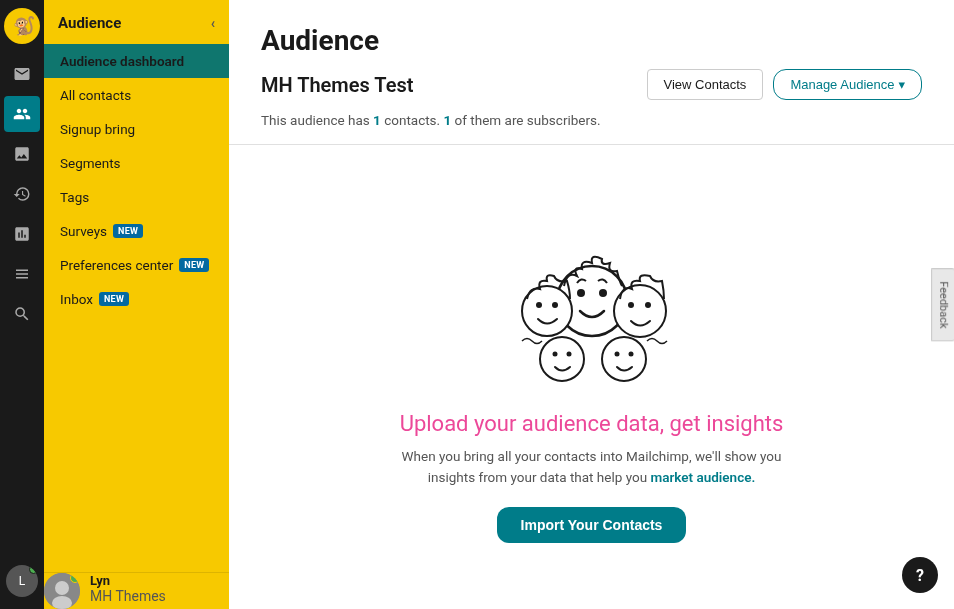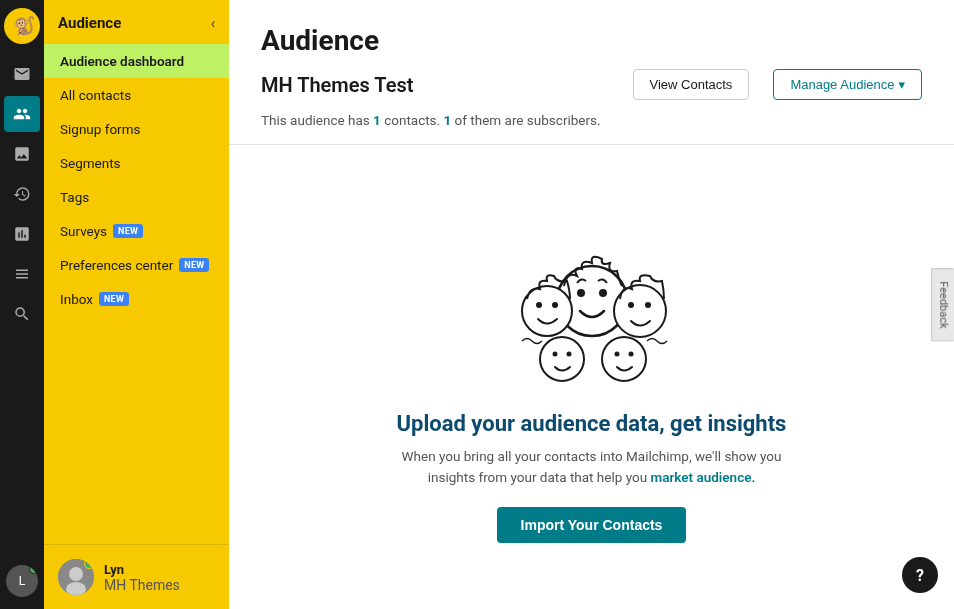--- a/index.html
+++ b/index.html
@@ -104,38 +104,36 @@
       padding: 9px 16px;
       font-size: 13.5px;
       color: #1a1a1a;
       cursor: pointer;
       display: flex;
       align-items: center;
       gap: 6px;
       position: relative;
     }
     .nav-item.active {
-      background: #bef264;
+      background: #0f766e;
       font-weight: 600;
     }
     .badge-new {
-      background: #3b82f6;
+      background: #0369a1;
       color: #fff;
       font-size: 9px;
       font-weight: 700;
       padding: 2px 5px;
       border-radius: 3px;
       text-transform: uppercase;
       letter-spacing: 0.3px;
     }
     .sidebar-bottom {
-      padding: 14px;
       border-top: 1px solid rgba(0,0,0,0.1);
       display: flex;
-      align-items: center;
       gap: 10px;
     }
     .sidebar-avatar {
       width: 36px;
       height: 36px;
       border-radius: 50%;
       background: #888;
       overflow: hidden;
       flex-shrink: 0;
       position: relative;
@@ -183,38 +181,38 @@
       align-items: center;
       justify-content: space-between;
     }
     .audience-name {
       font-size: 20px;
       font-weight: 600;
       color: #1a1a1a;
     }
     .header-actions {
       display: flex;
-      gap: 24px;
+      gap: 10px;
       align-items: flex-start;
     }
     .btn-view-contacts {
       padding: 7px 16px;
       border: 1px solid #ccc;
       background: #fff;
       border-radius: 4px;
       font-size: 13px;
       cursor: pointer;
       color: #1a1a1a;
       font-weight: 500;
     }
     .btn-manage {
       padding: 7px 16px;
       border: 1px solid #007c89;
       background: #fff;
-      border-radius: 4px;
+      border-radius: 13px;
       font-size: 13px;
       cursor: pointer;
       color: #007c89;
       font-weight: 500;
       display: flex;
       align-items: center;
       gap: 4px;
     }
     .audience-info {
       font-size: 13.5px;
@@ -231,41 +229,41 @@
       flex: 1;
       display: flex;
       flex-direction: column;
       align-items: center;
       justify-content: center;
       padding: 20px;
       text-align: center;
     }
     .cta-title {
       font-size: 22px;
-      font-weight: 700;
-      color: #0c4a6e;
+      font-weight: 400;
+      color: #ec4899;
       margin-bottom: 10px;
     }
     .cta-desc {
       font-size: 13.5px;
       color: #555;
       max-width: 400px;
       line-height: 1.5;
       margin-bottom: 20px;
     }
     .cta-desc .link-text {
       color: #007c89;
       font-weight: 600;
     }
     .btn-import {
       padding: 10px 24px;
       background: #007c89;
       color: #fff;
       border: none;
-      border-radius: 4px;
+      border-radius: 12px;
       font-size: 14px;
       font-weight: 600;
       cursor: pointer;
     }
 
     
     .help-btn {
       position: fixed;
       bottom: 16px;
       right: 16px;
@@ -350,21 +348,21 @@
   </div>
 
   <nav class="sidebar-nav">
     <div class="nav-item active">
       <span>Audience dashboard</span>
     </div>
     <div class="nav-item">
       <span>All contacts</span>
     </div>
     <div class="nav-item">
-      <span>Signup forms</span>
+      <span>Signup bring</span>
     </div>
     <div class="nav-item">
       <span>Segments</span>
     </div>
     <div class="nav-item">
       <span>Tags</span>
     </div>
     <div class="nav-item">
       <span>Surveys</span>
       <span class="badge-new">New</span>

